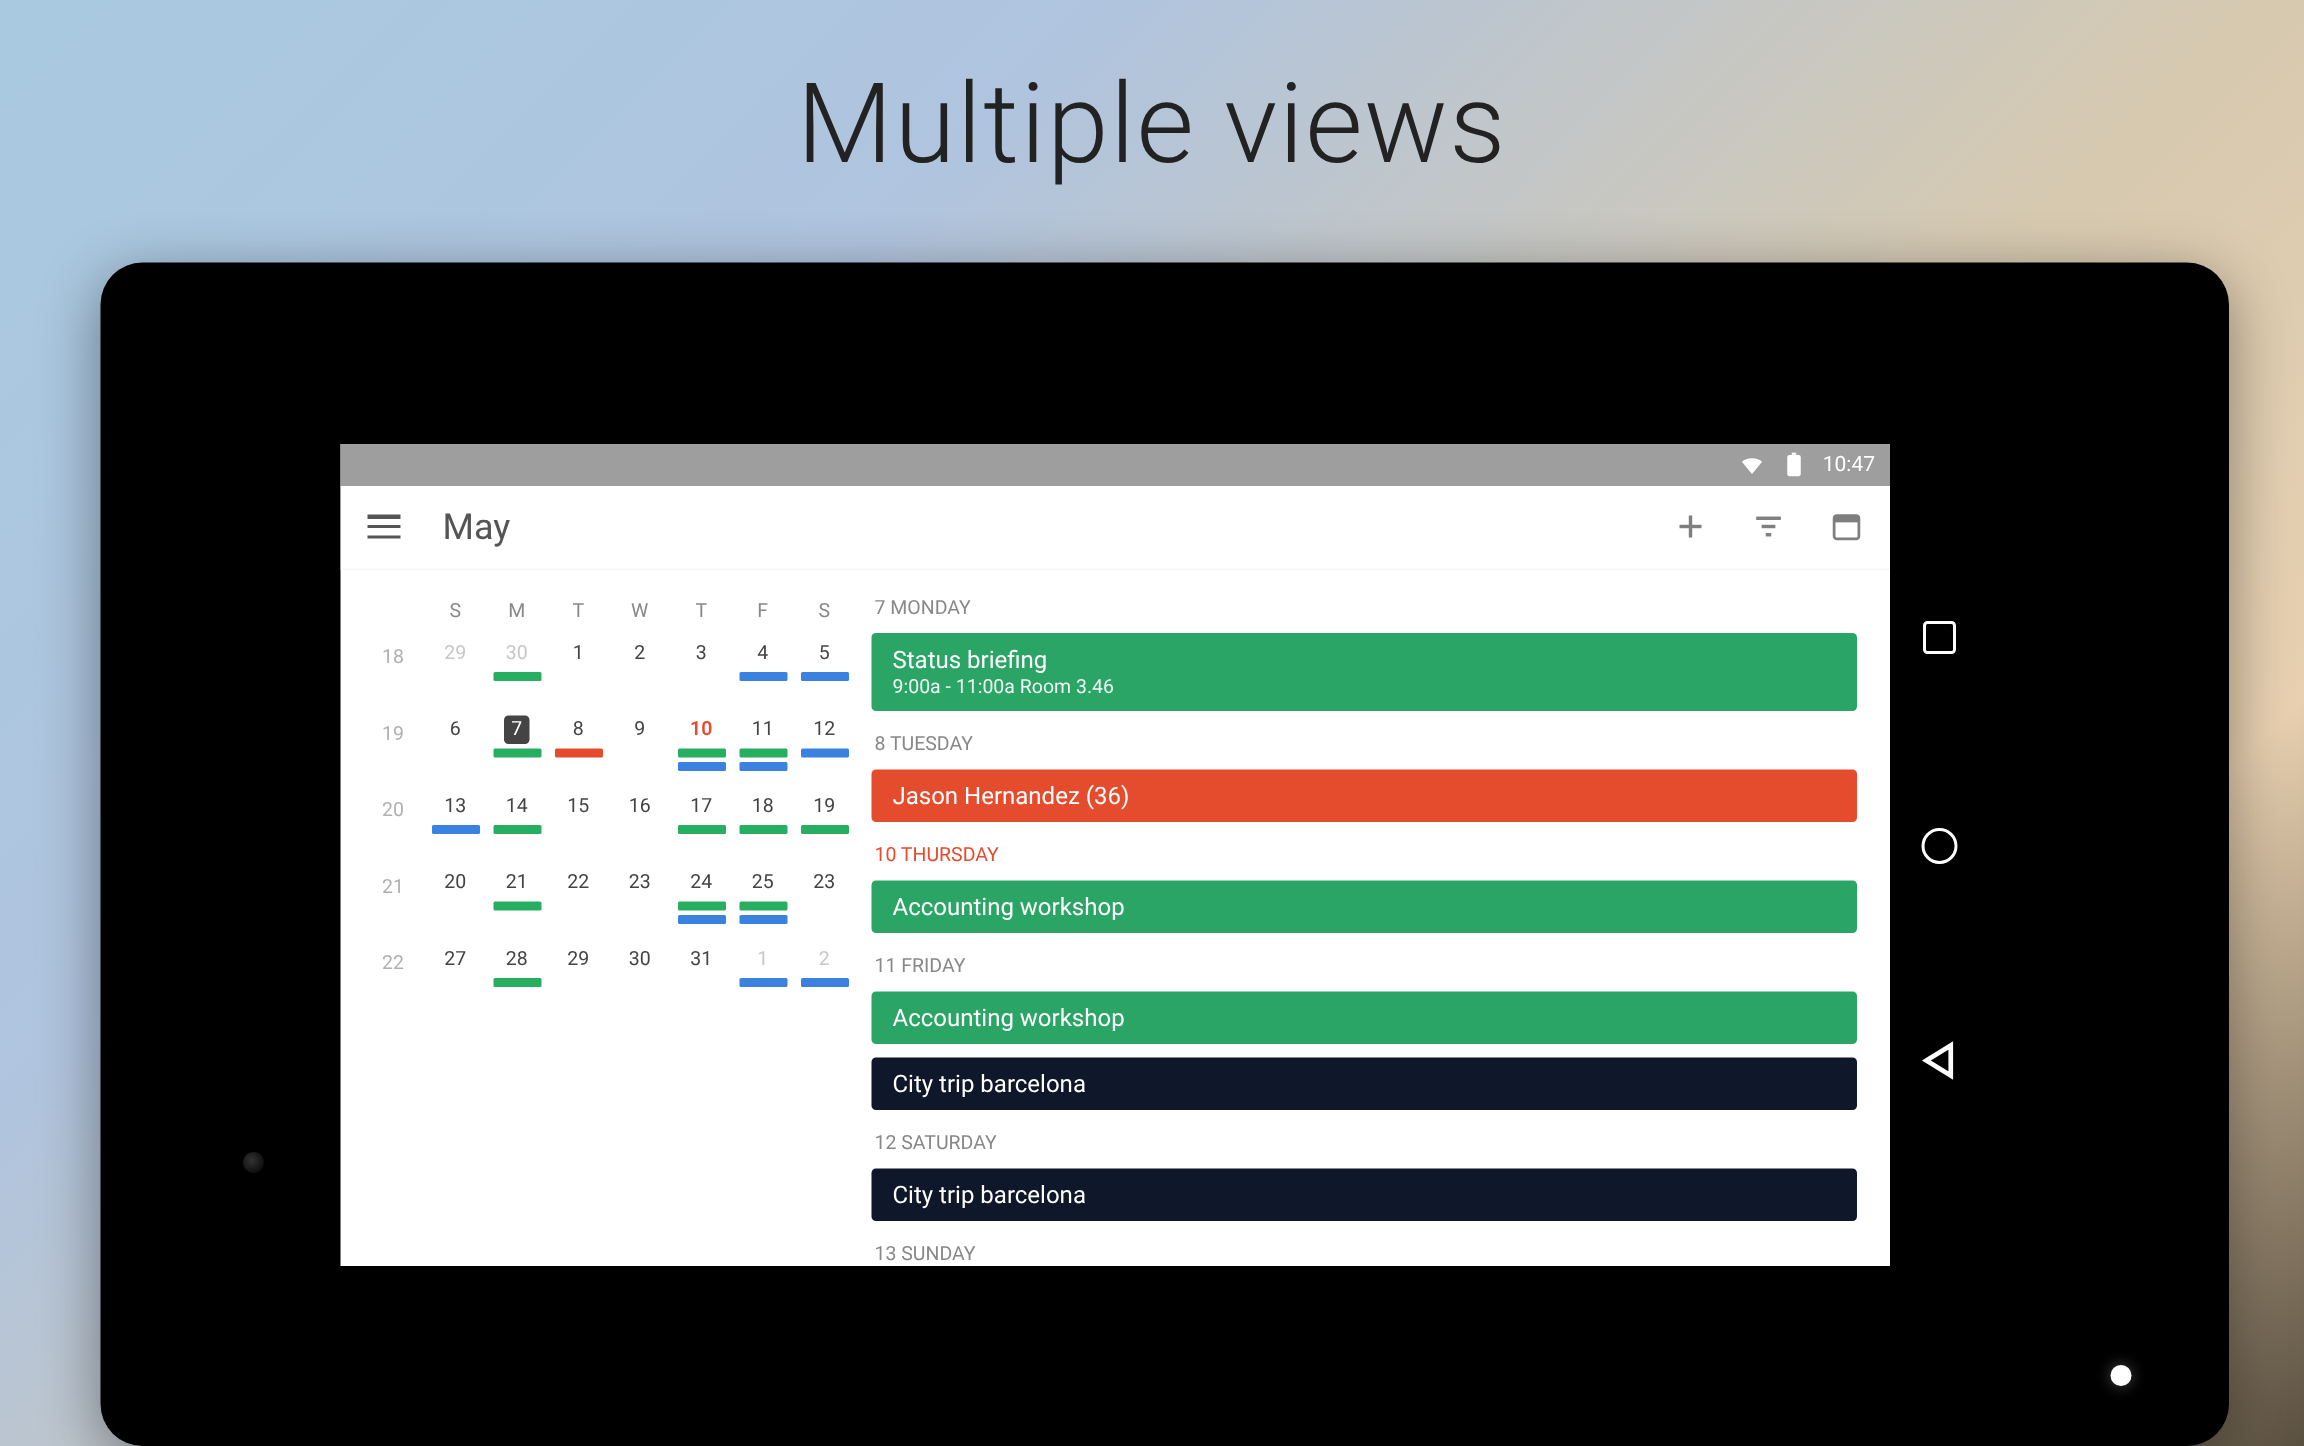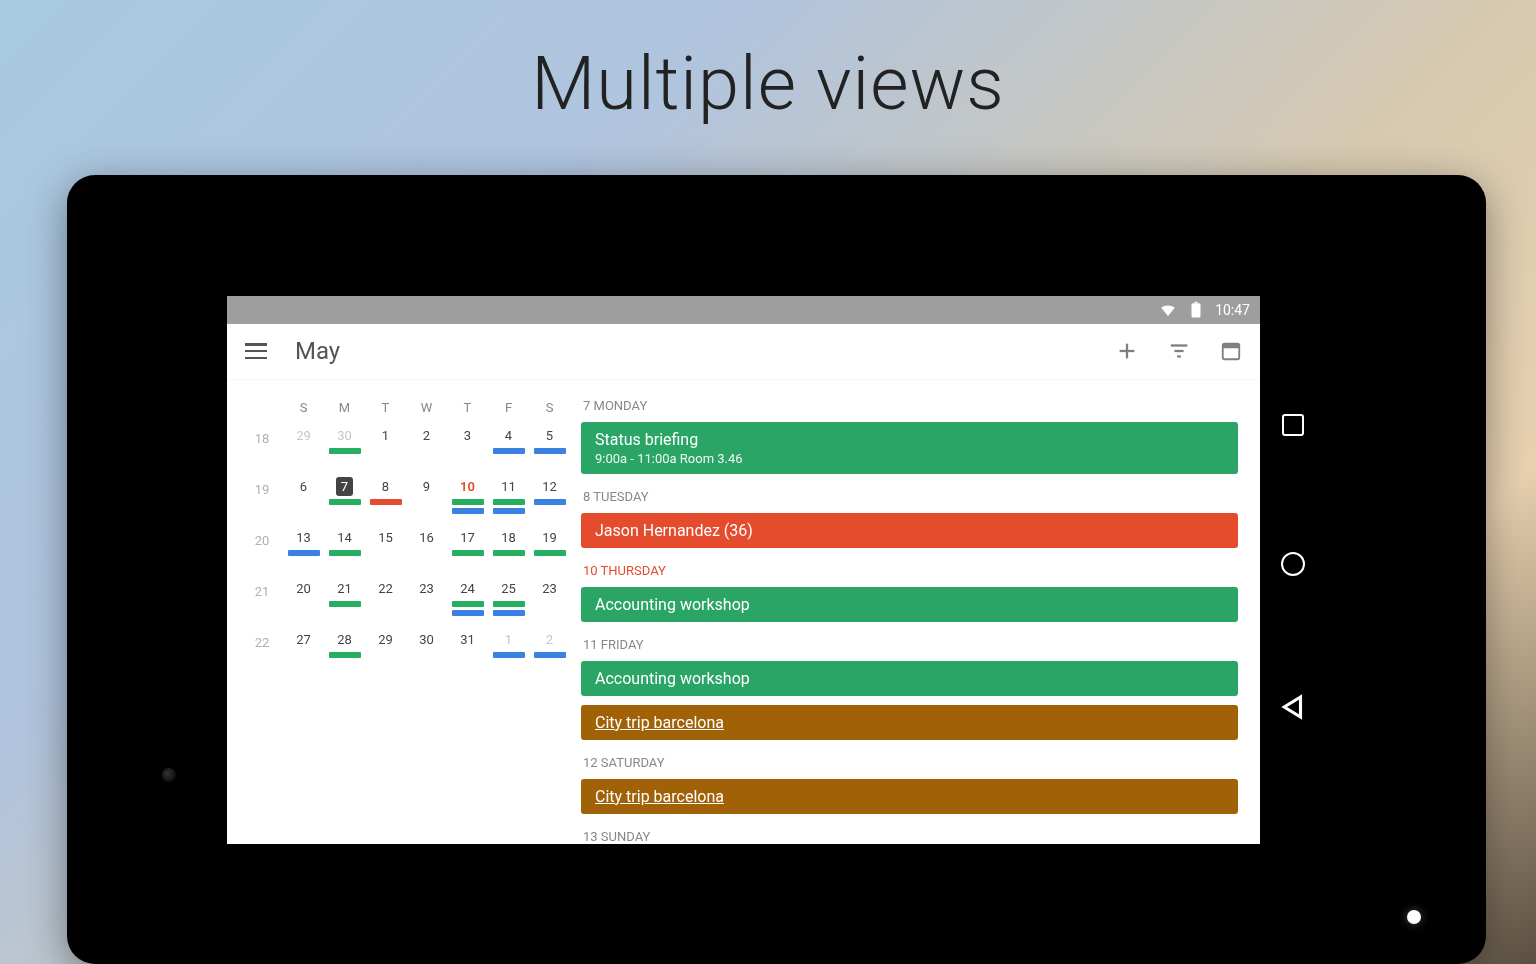--- a/index.html
+++ b/index.html
@@ -140,21 +140,21 @@
   .event {
     border-radius: 3px;
     padding: 8px 14px;
     color:#fff;
     cursor:pointer;
   }
   .event .et { font-size: 16px; }
   .event .es { font-size: 13px; opacity:0.92; margin-top:2px;}
   .ev-green { background:#2aa566; }
   .ev-orange { background:#e54b2d; }
-  .ev-blue { background:#a16207;text-decoration:underline; }
+  .ev-blue { background:#0f172a; }
 </style>
 </head>
 <body>
 
 <div class="stage">
   <div class="headline">Multiple views</div>
 
   <div class="tablet">
     <div class="bezel-left">
       <div class="front-camera"></div>

